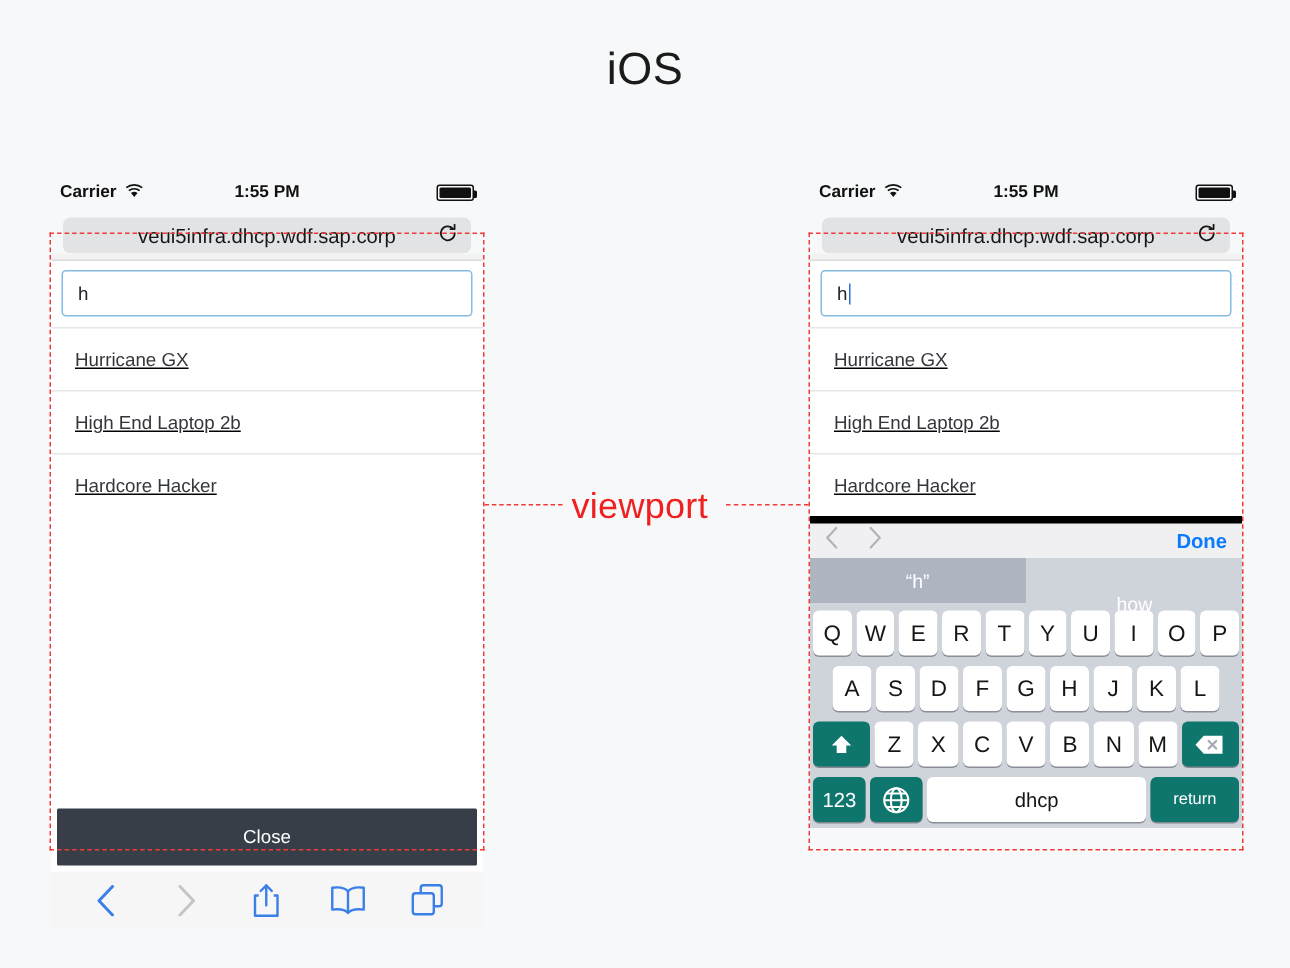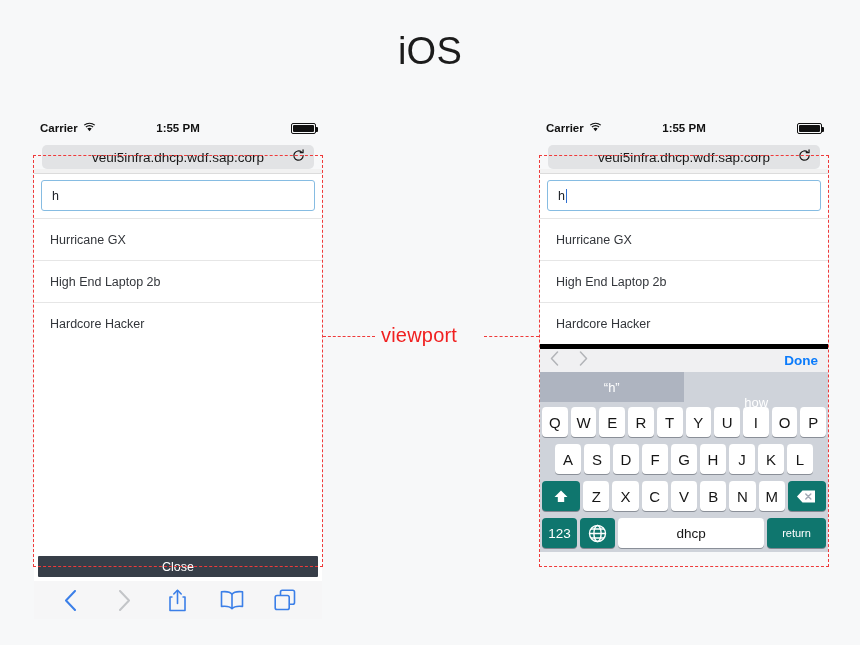--- a/index.html
+++ b/index.html
@@ -16,21 +16,21 @@
     -webkit-font-smoothing: antialiased;
   }
 
   
   .page-title {
     position: absolute;
     top: 30px;
     left: 0;
     width: 860px;
     text-align: center;
-    font-size: 38px;
+    font-size: 30px;
     color: #1b1b1b;
     letter-spacing: 0.3px;
   }
 
   
   .phone {
     position: absolute;
     top: 117px;
     width: 288px;
     height: 500px;
@@ -150,38 +150,38 @@
     position: relative;
   }
   .caret {
     display: inline-block;
     width: 1px;
     height: 14px;
     background: #2f6fd0;
     margin-left: 1px;
     vertical-align: middle;
   }
-  .sugg-list { background: #fff; }
+  .sugg-list { background: #fff; text-decoration: underline; }
   .sugg-item {
     height: 42px;
     line-height: 42px;
     border-top: 1px solid #e6e6e6;
     padding: 0 16px;
     font-size: 12.5px;
     color: #33363b;
     box-sizing: border-box;
   }
 
   
   .close-btn {
     position: absolute;
     left: 4px;
     right: 4px;
     bottom: 4px;
-    height: 21px;
+    height: 38px;
     background: #373e48;
     color: #ffffff;
     font-size: 12.5px;
     display: flex;
     align-items: center;
     justify-content: center;
     border-radius: 1px;
   }
 
   
@@ -288,21 +288,21 @@
     pointer-events: none;
   }
   .vp-left  { left: 33px;  top: 155px; width: 290px; height: 412px; }
   .vp-right { left: 539px; top: 155px; width: 290px; height: 412px; }
 
   .vp-label {
     position: absolute;
     left: 381px;
     top: 324px;
     color: #f02020;
-    font-size: 20px;
+    font-size: 24px;
     letter-spacing: 0.2px;
   }
   .vp-leader {
     position: absolute;
     top: 336px;
     height: 0;
     border-top: 1.5px dashed #ef3a3a;
   }
   .leader-left  { left: 323px; width: 52px; }
   .leader-right { left: 484px; width: 55px; }

